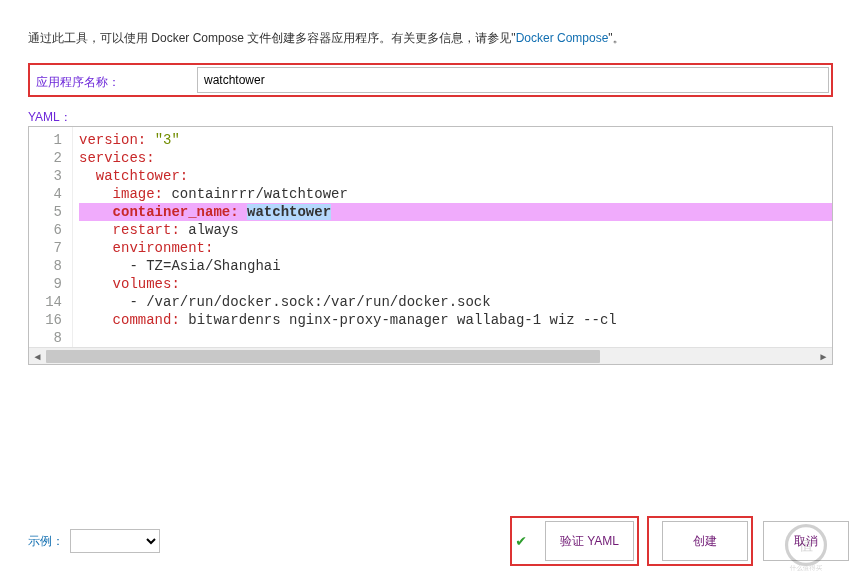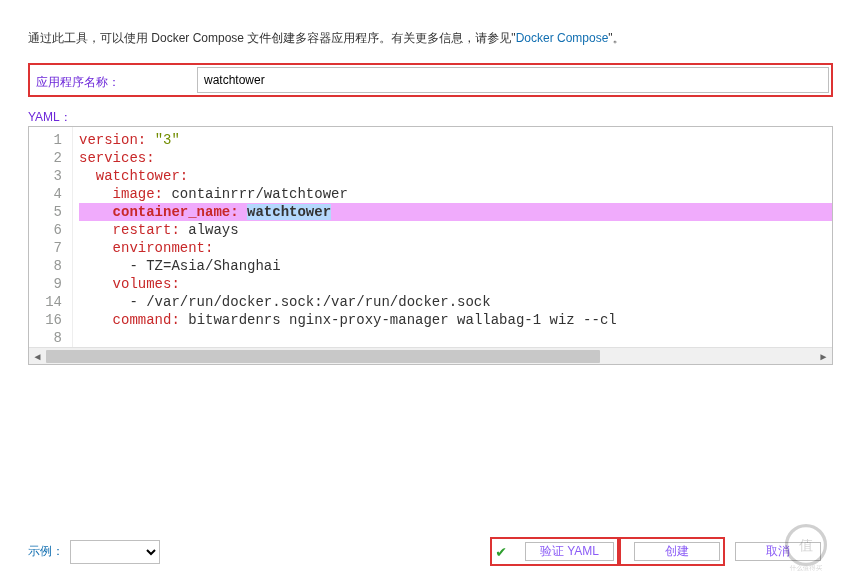--- a/index.html
+++ b/index.html
@@ -114,56 +114,56 @@
     display: flex; align-items:center; justify-content:center;
     color: #666; font-size: 10px;
     background: #f0f0f0;
   }
   .hscroll .track { flex:1; position: relative; height: 100%; }
   .hscroll .thumb { position:absolute; left:0; top:2px; height:13px; width:72%; background:#c8c8c8; border-radius:1px; }
 
   
   .footer {
     position: absolute;
-    left: 28px; right: 40px; bottom: 14px;
+    left: 28px; right: 12px; bottom: 14px;
     display: flex;
     align-items: center;
   }
   .example-label { color: #126fb1; margin-right: 6px; }
   .example-select {
     width: 90px; height: 24px;
     border: 1px solid #bfbfbf;
     background: #fff;
     font-family: inherit;
   }
   .spacer { flex: 1; }
   .check-icon {
     color: #2e9e2e;
     font-size: 14px;
     margin-right: 8px;
   }
   .btn {
-    height: 19px;
+    height: 40px;
     min-width: 86px;
     padding: 0 14px;
     background: #fff;
     border: 1px solid #bdbdbd;
     font-family: inherit;
     font-size: 12px;
-    color: #8b5cf6;
+    color: #701a75;
     cursor: pointer;
     margin-left: 10px;
   }
   .redbox {
     border: 2px solid #d33;
     padding: 3px;
     display: inline-flex;
     align-items: center;
   }
-  .redbox + .redbox { margin-left: 0; }
+  .redbox + .redbox { margin-left: 8px; }
 
   .watermark {
     position: absolute;
     right: 28px; bottom: 8px;
     width: 54px; height: 54px;
     opacity: 0.18;
     pointer-events: none;
   }
   .watermark svg { width: 100%; height: 100%; }
 </style>

